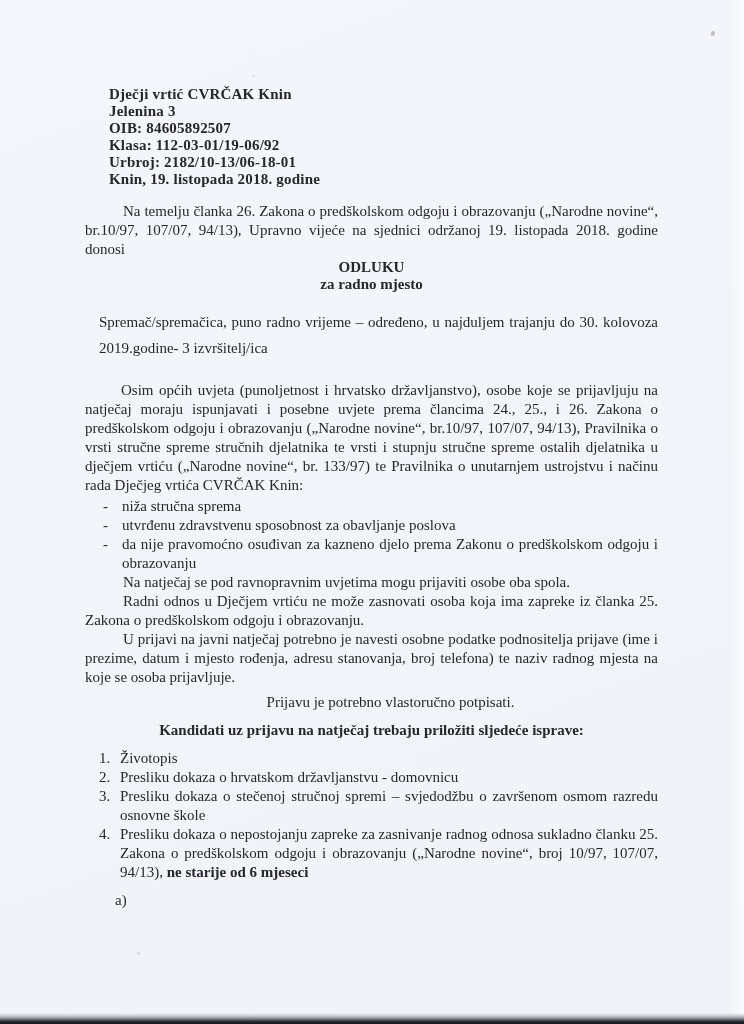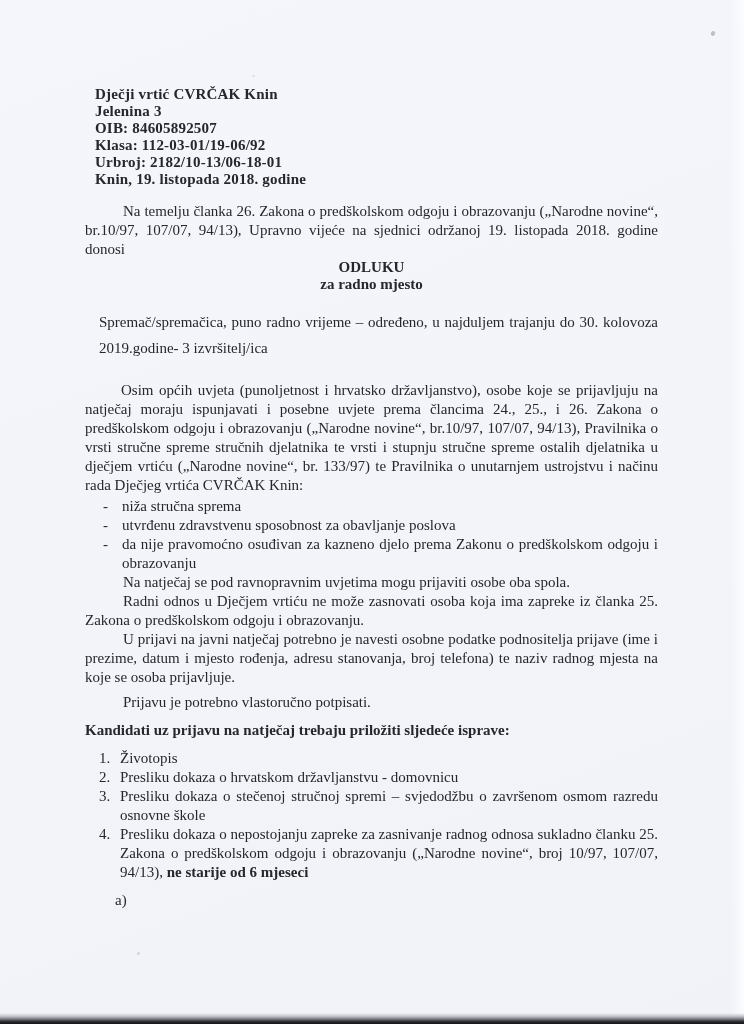--- a/index.html
+++ b/index.html
@@ -25,27 +25,27 @@
     width: 14px; height: 100%;
     background: linear-gradient(to right, rgba(255,255,255,0), #fbfcfe);
   }
   .content {
     position: absolute;
     left: 85px;
     right: 86px;
     top: 86px;
   }
   .letterhead {
-    margin-left: 10px;
+    margin-left: 24px;
     font-weight: bold;
     line-height: 17px;
     letter-spacing: 0.2px;
   }
   .letterhead div { white-space: nowrap; }
-  p { margin: 0; }
+  p { margin: 0; text-align: center; }
   .intro {
     margin-top: 14px;
     text-indent: 38px;
     text-align: justify;
   }
   .title-block {
     text-align: center;
     font-weight: bold;
     line-height: 17px;
   }

